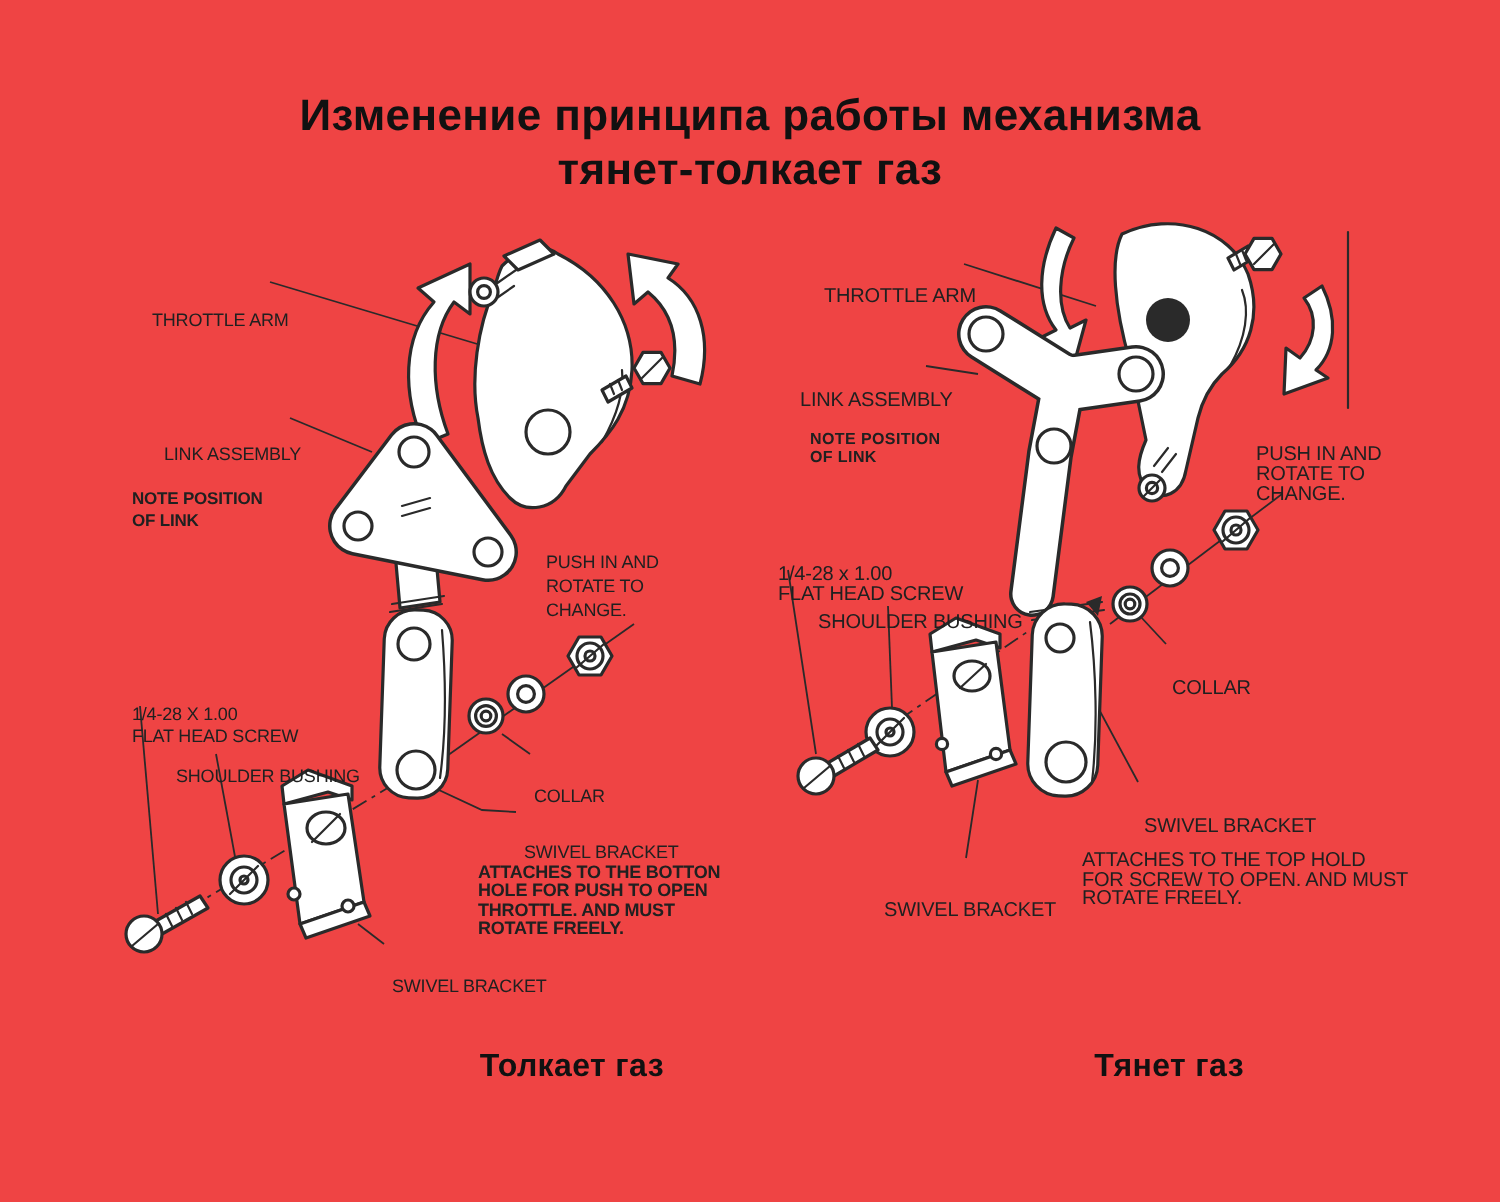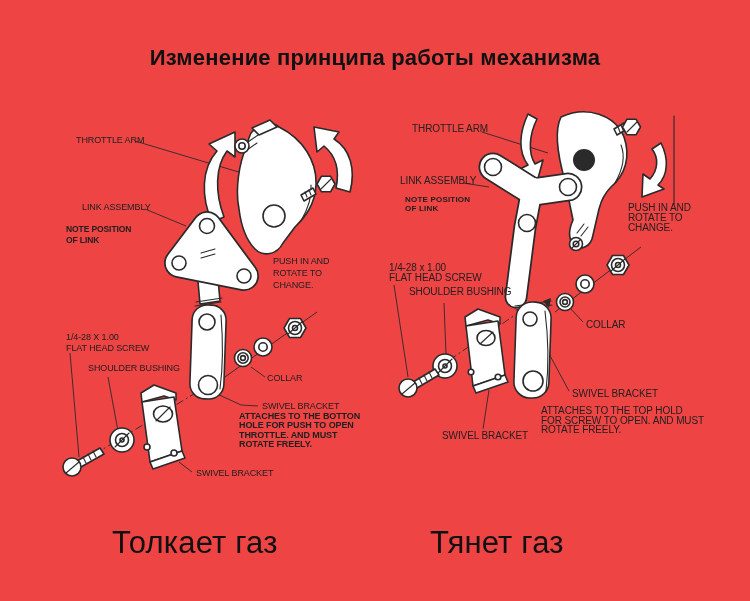--- a/index.html
+++ b/index.html
@@ -7,46 +7,47 @@
     position:relative;width:750px;height:601px;background:#ef4444;
     overflow:hidden;font-family:"Liberation Sans",sans-serif;color:#1d1d1d;
   }
   .title{
     position:absolute;left:0;top:44px;width:100%;text-align:center;
     font-size:22px;line-height:27px;font-weight:bold;color:#111;
     letter-spacing:0.2px;
   }
   .lbl{
     position:absolute;font-size:9px;line-height:9.6px;letter-spacing:-0.1px;
-    white-space:pre-line;color:#202020;
+    white-space:pre-line;color:#202020;margin-top:20px;
   }
   .lbl-r{font-size:10px;line-height:9.9px;}
   .lbl-note{font-weight:bold;font-size:8.5px;line-height:11px;}
   .lbl-note-r{font-weight:bold;font-size:8px;line-height:9px;letter-spacing:0.2px;}
   .lbl-push{line-height:12px;}
   .lbl-push-r{line-height:10px;}
   .caption{
-    position:absolute;width:220px;text-align:left;font-size:31px;
-    font-weight:normal;color:#111;letter-spacing:0.2px;
+    position:absolute;width:220px;text-align:right;font-size:16px;
+    font-weight:bold;color:#111;letter-spacing:0.2px;
   }
   svg{position:absolute;overflow:visible;}
   .art{stroke:#2a2a2a;fill:#ffffff;stroke-width:1.6;stroke-linejoin:round;stroke-linecap:round;}
   .artthin{stroke:#2a2a2a;fill:none;stroke-width:1.1;stroke-linecap:round;}
   .lead{stroke:#2a2a2a;fill:none;stroke-width:0.9;}
   .fat{stroke:#2a2a2a;fill:#ffffff;stroke-linejoin:round;stroke-linecap:round;}
   .fatw{stroke:#ffffff;fill:#ffffff;stroke-linejoin:round;stroke-linecap:round;}
   .dark{fill:#2a2a2a;stroke:none;}
 </style>
 </head>
 <body>
 
 <div class="page">
 
   <div class="title">
     <div>Изменение принципа работы механизма</div>
+    <div>тянет-толкает газ</div>
   </div>
 
   <div>
     <svg style="left:55px;top:105px;" width="300" height="400" viewBox="0 0 300 400">
 
       <path class="lead" d="M150,286 L262,207"></path>
       <path class="lead" d="M12,366 L152,281" stroke-dasharray="8 3 2 3"></path>
 
       <g>
         <path class="lead" d="M80,36 L197,71"></path>
@@ -260,16 +261,16 @@
 CHANGE.</div>
     <div class="lbl lbl-r" style="left:389px;top:263px;line-height:10px;">1/4-28 x 1.00
 FLAT HEAD SCREW</div>
     <div class="lbl lbl-r" style="left:409px;top:287px;">SHOULDER BUSHING</div>
     <div class="lbl lbl-r" style="left:586px;top:320px;">COLLAR</div>
     <div class="lbl lbl-r" style="left:572px;top:389px;">SWIVEL BRACKET</div>
     <div class="lbl lbl-r" style="left:541px;top:406px;line-height:9.5px;">ATTACHES TO THE TOP HOLD
 FOR SCREW TO OPEN. AND MUST
 ROTATE FREELY.</div>
     <div class="lbl lbl-r" style="left:442px;top:431px;">SWIVEL BRACKET</div>
-    <div class="caption" style="left:430px;top:525px;">Тянет газ</div>
+    <div class="caption" style="left:402px;top:525px;">Тянет газ</div>
   </div>
 
 </div>
 
 </body></html>

